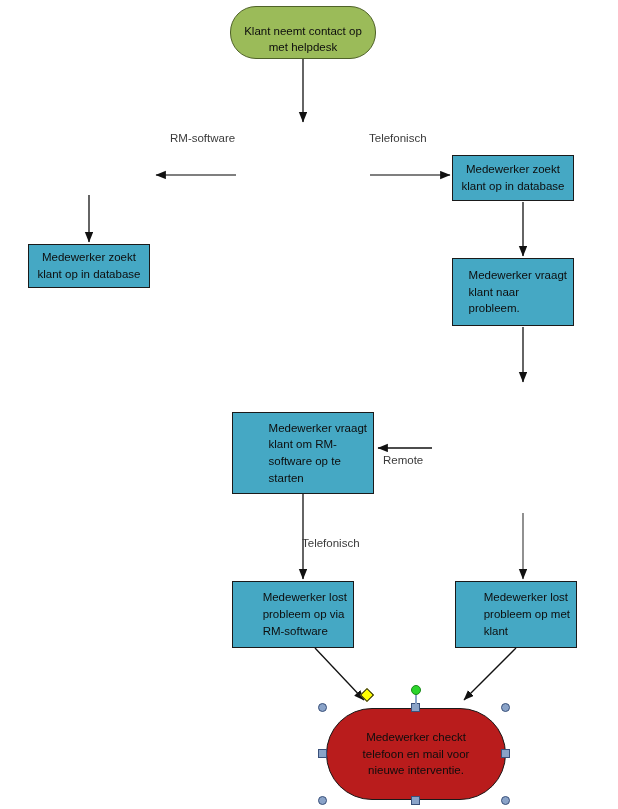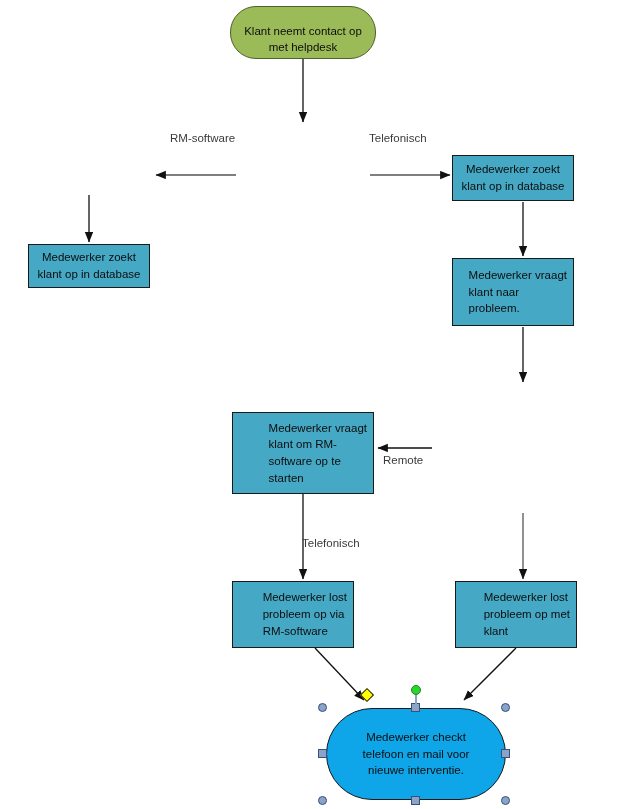--- a/index.html
+++ b/index.html
@@ -48,21 +48,21 @@
     justify-content: flex-end;
     text-align: left;
     padding-left: 8px;
   }
   .term-start {
     background: #9BBB59;
     border: 1.5px solid #4F6228;
     border-radius: 26px;
   }
   .term-end {
-    background: #0ea5e9;
+    background: #b91c1c;
     border: 1.8px solid #1a1a1a;
     border-radius: 56px;
   }
   .diamond-wrap {
     position: absolute;
   }
   .diamond-wrap svg {
     position: absolute;
     left: 0;
     top: 0;

